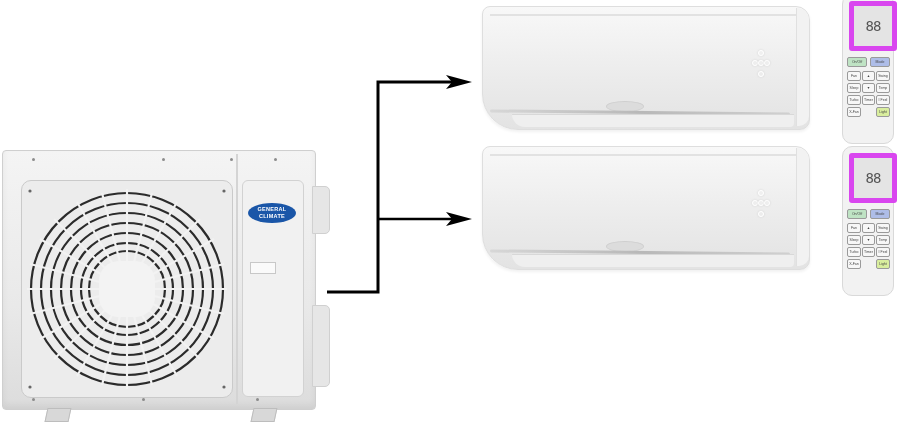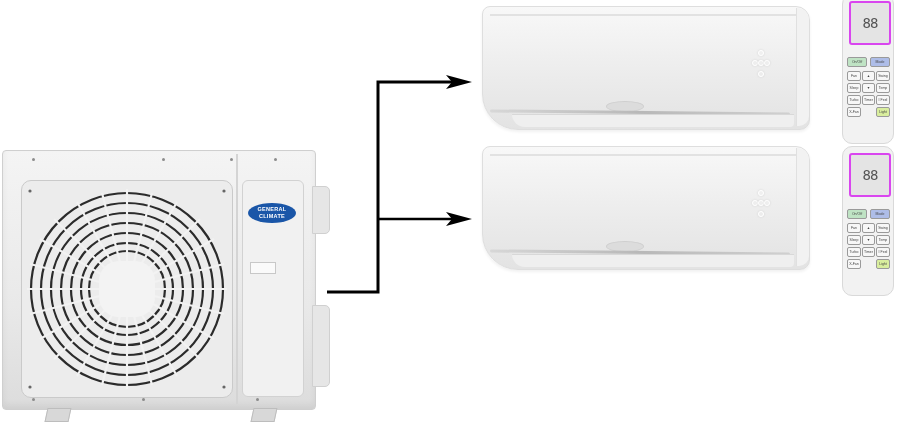--- a/index.html
+++ b/index.html
@@ -38,21 +38,21 @@
   .in-strip { position:absolute; left:14px; top:105px; width:300px; height:3px;
     background:linear-gradient(90deg,#d7d7d7,#b8b8b8 50%,#d0d0d0); border-radius:2px; transform:rotate(0.6deg); }
   .in-louver { position:absolute; left:36px; top:108px; width:282px; height:12px; background:#efefef; border-top:1px solid #d8d8d8; border-radius:0 0 6px 20px; }
   .in-badge { position:absolute; left:130px; top:95px; width:36px; height:9px; border-radius:50%; background:#dcdcdc; border:1px solid #cfcfcf; }
   .in-display { position:absolute; left:272px; top:44px; width:26px; height:28px; }
   .in-display .dot { position:absolute; width:4px; height:4px; border-radius:50%; border:1px solid #ffffff; box-shadow:0 0 2px #cfcfcf; }
   .in-right { position:absolute; left:320px; top:2px; width:12px; height:118px; background:#f2f2f2; border-left:1px solid #e0e0e0; border-radius:0 12px 10px 0; }
 
   
   .remote { width:50px; height:148px; background:#f2f2f2; border:1px solid #d9d9d9; border-radius:10px; }
-  .lcd { position:absolute; left:6px; top:6px; width:38px; height:40px; background:#e4e4e4; border:2px solid #d946ef; border-radius:3px;
+  .lcd { position:absolute; left:6px; top:6px; width:38px; height:40px; background:#e4e4e4; border:5px solid #d946ef; border-radius:3px;
     font-family:"DejaVu Sans Mono", monospace; font-size:14px; color:#555; text-align:center; line-height:40px; letter-spacing:-1px; }
   .rbtn { position:absolute; height:8px; border:1px solid #9a9a9a; border-radius:2px; background:#f7f7f7;
     font-size:3.5px; color:#444; text-align:center; line-height:8px; overflow:hidden; }
 </style>
 </head>
 <body>
 
 <div class="abs outdoor">
   <div class="od-body"></div>
   <div class="od-side-bump1"></div>

